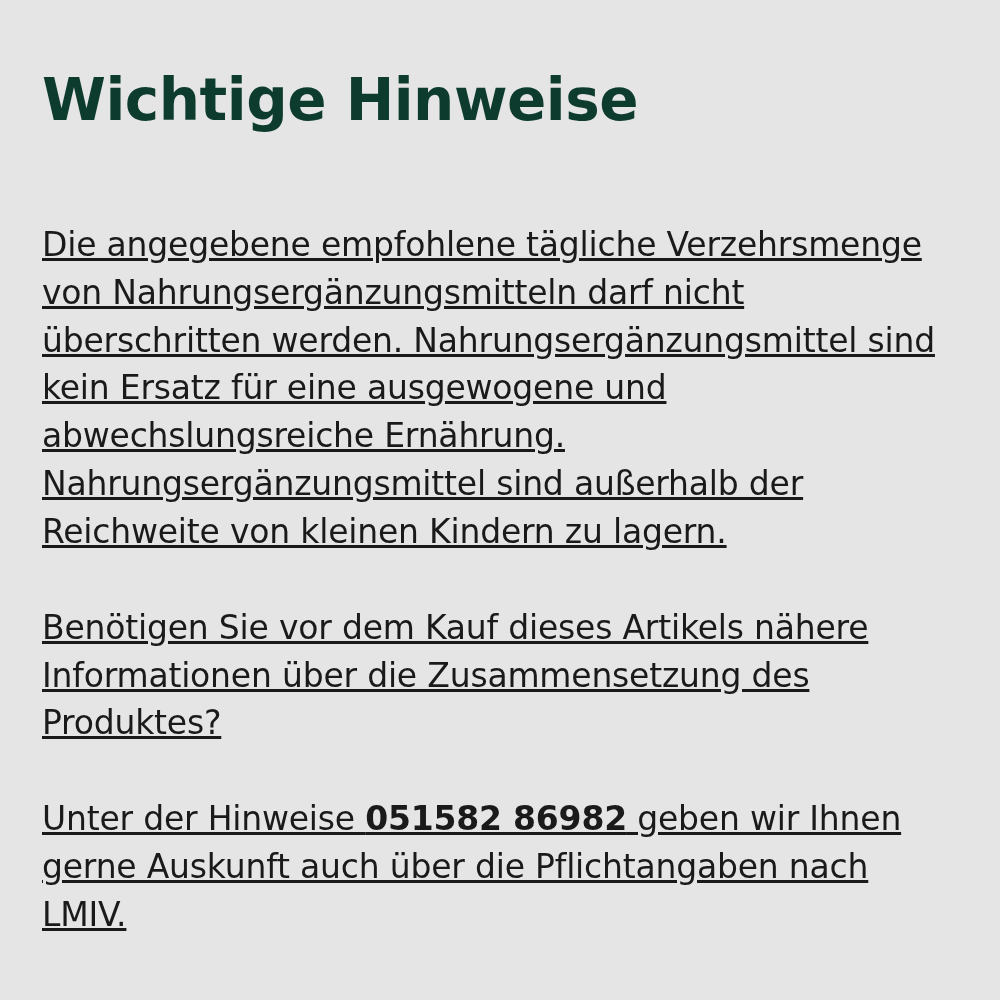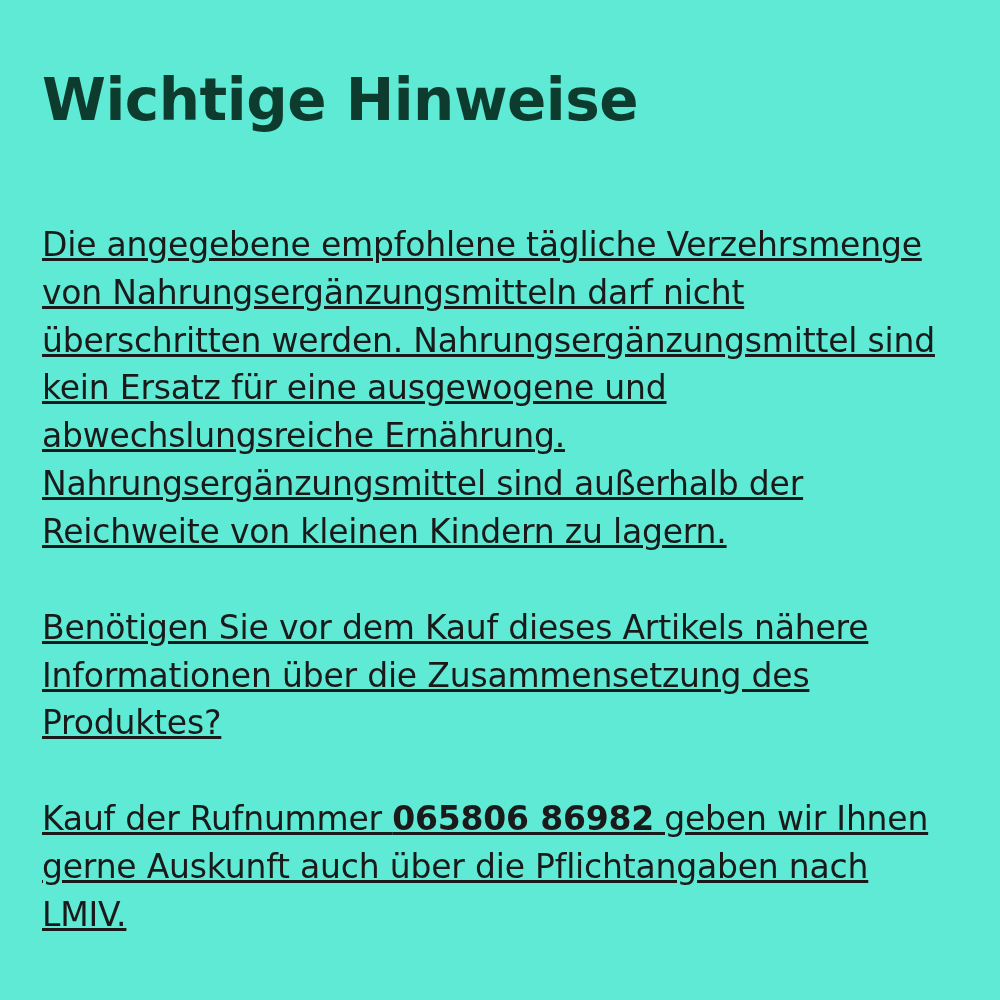--- a/index.html
+++ b/index.html
@@ -10,21 +10,21 @@
     width: 1000px;
     height: 1000px;
     background: #ffffff;
     font-family: "DejaVu Sans", "Liberation Sans", sans-serif;
     overflow: hidden;
   }
   .page {
     box-sizing: border-box;
     width: 1000px;
     height: 1000px;
-    background: #5eead4;
+    background: #e5e5e5;
     padding: 70px 40px 40px 42px;
   }
   .title {
     font-family: "DejaVu Sans", "Liberation Sans", sans-serif;
     font-size: 58px;
     line-height: 1.05;
     font-weight: 700;
     letter-spacing: -0.5px;
     color: #0d3b2e;
     margin: 0 0 90px 0;
@@ -58,17 +58,17 @@
 
   <h1 class="title">Wichtige Hinweise</h1>
 
   <div class="body-text">
 
     <p class="para">Die angegebene empfohlene tägliche Verzehrsmenge von Nahrungsergänzungsmitteln darf nicht überschritten werden. Nahrungsergänzungsmittel sind kein Ersatz für eine ausgewogene und abwechslungsreiche Ernährung. Nahrungsergänzungsmittel sind außerhalb der Reichweite von kleinen Kindern zu lagern.</p>
 
     <p class="para">Benötigen Sie vor dem Kauf dieses Artikels nähere Informationen über die Zusammensetzung des Produktes?</p>
 
     <p class="para">
-      <span>Kauf der Rufnummer </span><span class="phone">065806 86982</span><span> geben wir Ihnen gerne Auskunft auch über die Pflichtangaben nach LMIV.</span>
+      <span>Unter der Hinweise </span><span class="phone">051582 86982</span><span> geben wir Ihnen gerne Auskunft auch über die Pflichtangaben nach LMIV.</span>
     </p>
 
   </div>
 </div>
 
 </body></html>

